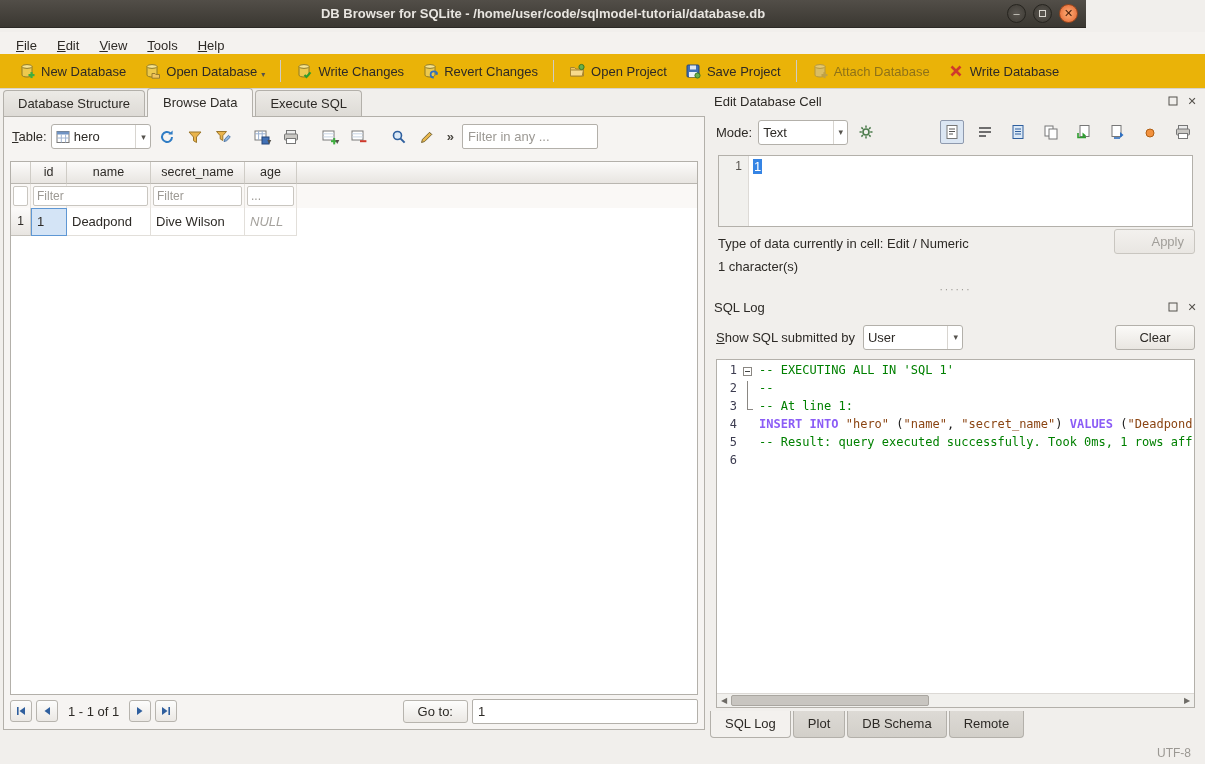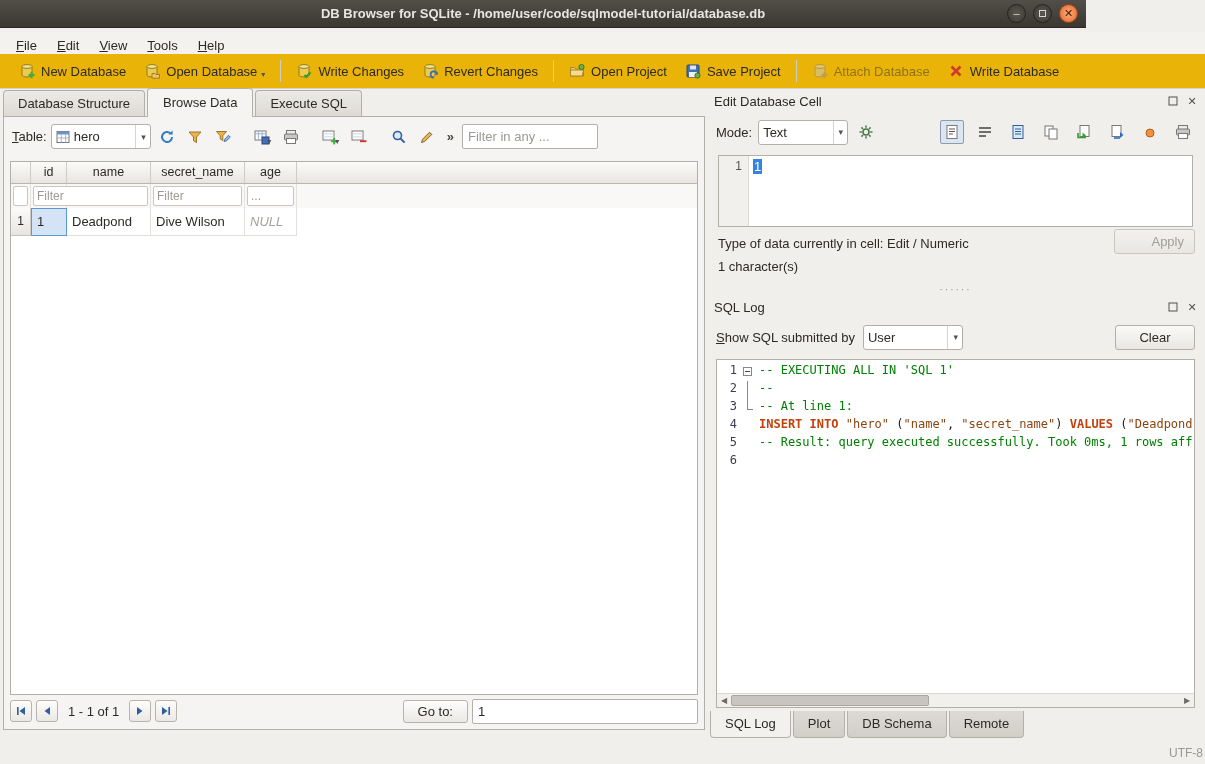--- a/index.html
+++ b/index.html
@@ -114,36 +114,36 @@
   .log-line .ln { width:24px; text-align:right; padding-right:4px; color:#3c3c50; flex:none; }
   .log-line .fold { width:14px; flex:none; position:relative; }
   .log-line .code { padding-left:4px; overflow:hidden; flex:1; }
   .fold-box { position:absolute; left:2px; top:4px; width:9px; height:9px; border:1px solid #8a8782; background:#fff; }
   .fold-box::after { content:""; position:absolute; left:1px; right:1px; top:3px; height:1px; background:#444; }
   .fold-line { position:absolute; left:6px; top:0; width:1px; height:100%; background:#8a8782; }
   .fold-end { position:absolute; left:6px; top:0; width:8px; height:100%; }
   .fold-end::before { content:""; position:absolute; left:0; top:0; width:1px; height:55%; background:#8a8782; }
   .fold-end::after { content:""; position:absolute; left:0; top:55%; width:6px; height:1px; background:#8a8782; }
   .seg-comment { color:#008000; }
-  .seg-keyword { color:#c2410c; font-weight:bold; }
+  .seg-keyword { color:#8b5cf6; font-weight:bold; }
   .seg-string { color:#8b4513; }
   .seg-plain { color:#1a1a1a; }
   .hscroll { position:absolute; left:0; right:0; bottom:0; height:14px; background:#f1f0ed; border-top:1px solid #dcd9d5; display:flex; }
   .hs-arrow { width:14px; height:13px; display:flex; align-items:center; justify-content:center; color:#6e6b66; font-size:8px; cursor:default; }
   .hs-track { flex:1; position:relative; }
   .hs-thumb { position:absolute; left:0; top:1px; height:11px; width:44%; background:#c8c5c0; border:1px solid #a9a6a0; border-radius:2px; cursor:default; }
 
   .bottom-tabs { display:flex; gap:2px; padding:3px 0 0 4px; height:34px; flex:none; align-items:flex-start; }
   .btab { padding:5px 14px 6px; border:1px solid #b3b0aa; border-top:none; border-radius:0 0 4px 4px;
     background:linear-gradient(#dddad5,#d2cfc9); cursor:default; }
   .btab.active { background:#f3f1ee; position:relative; z-index:2; }
 
   
   .statusbar { position:absolute; left:0; bottom:0; width:1205px; height:22px; background:#f1efec;
-    display:flex; align-items:center; justify-content:flex-end; padding-right:2px; color:#9b9893; font-size:12px; }
+    display:flex; align-items:center; justify-content:flex-end; padding-right:14px; color:#9b9893; font-size:12px; }
   u { text-decoration:underline; }
 </style>
 </head>
 <body>
 
 <div class="titlebar">
   <span class="title">DB Browser for SQLite - /home/user/code/sqlmodel-tutorial/database.db</span>
   <div class="win-controls">
     <div class="win-btn">
         <span>–</span>

